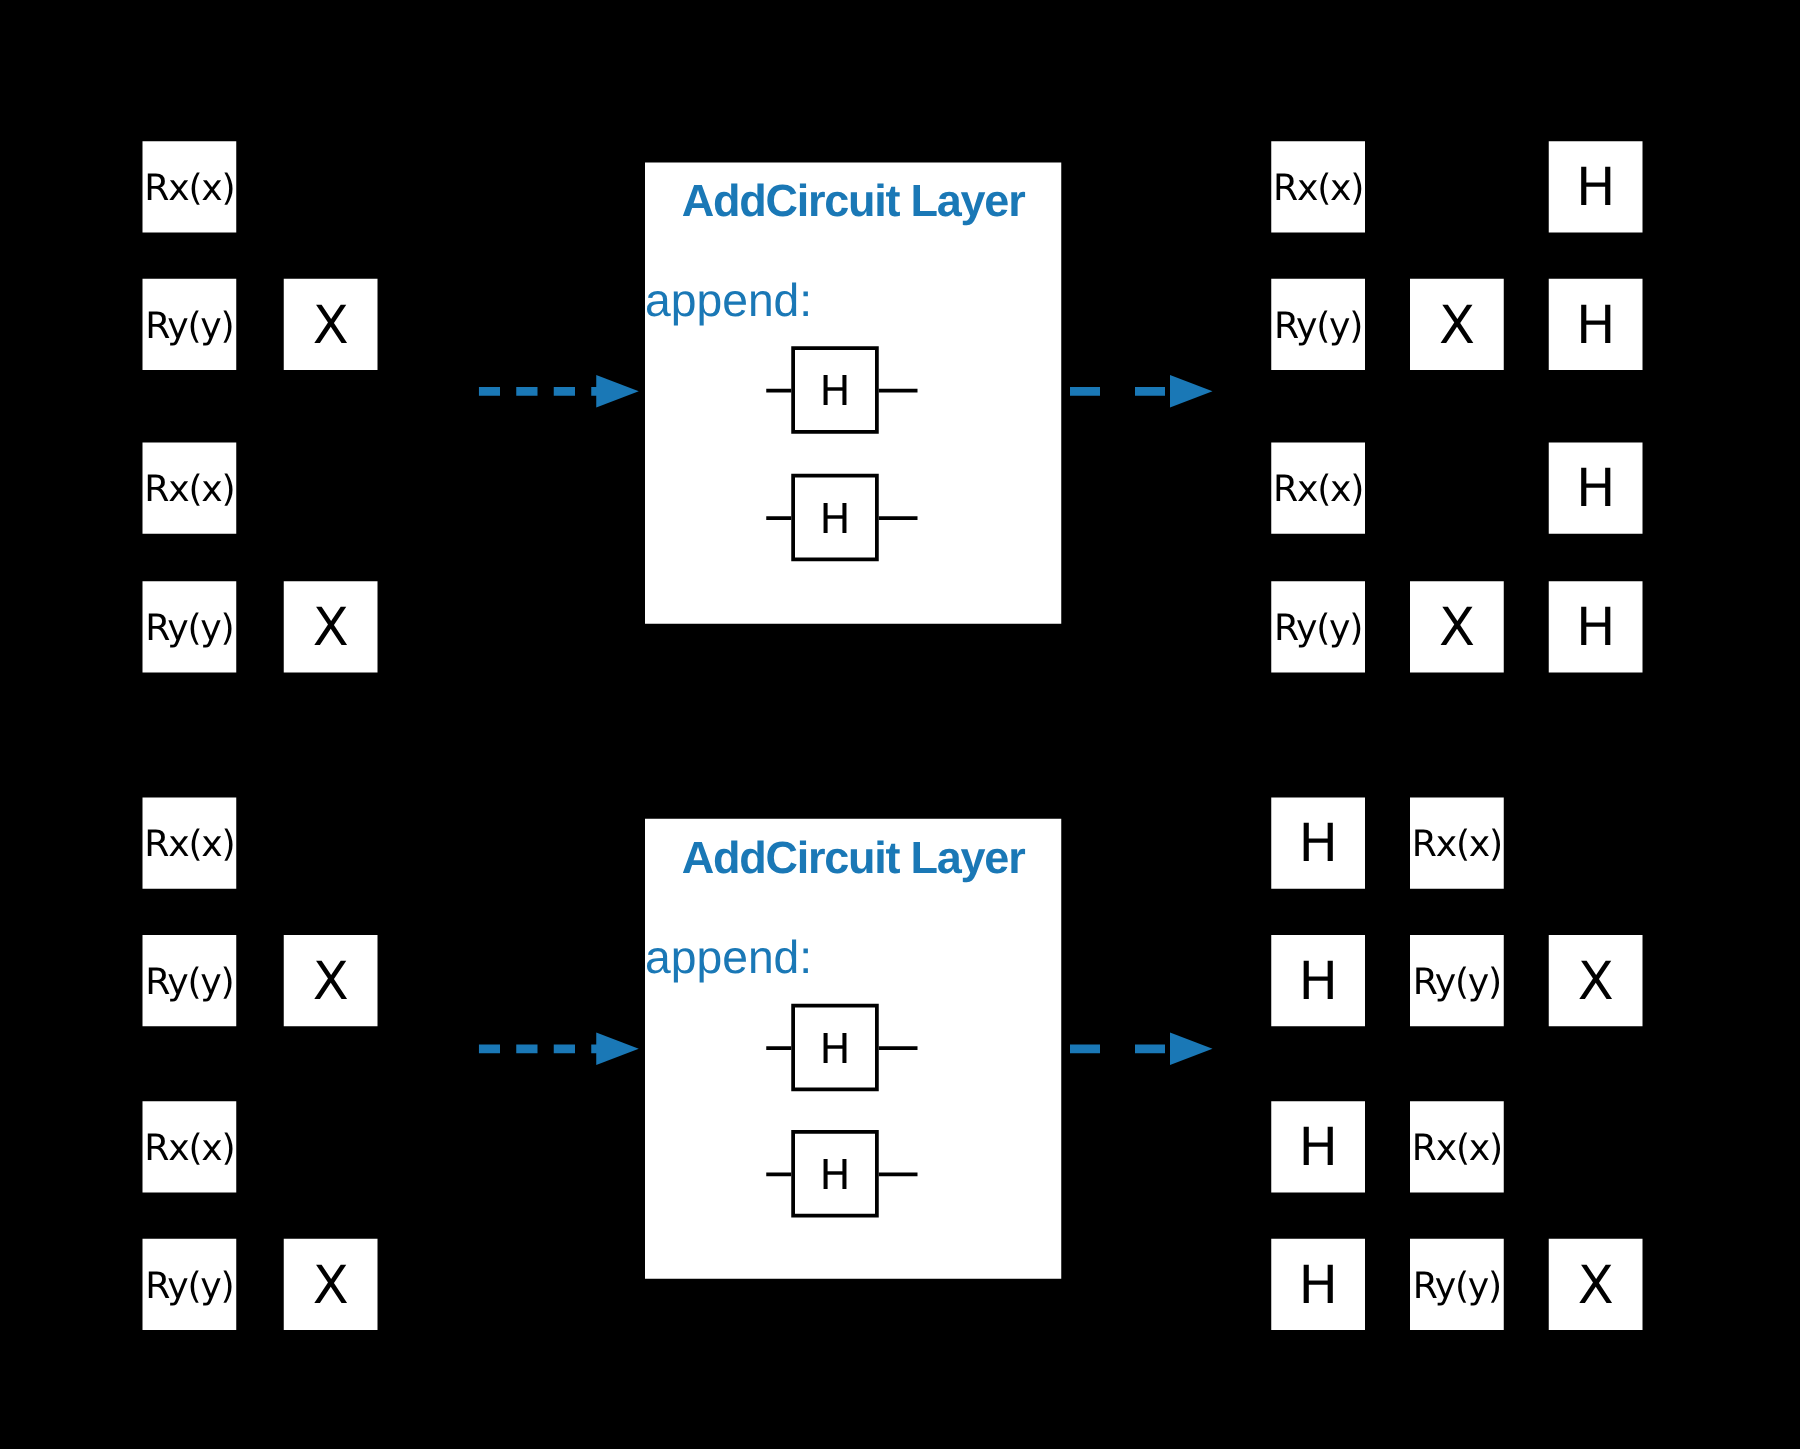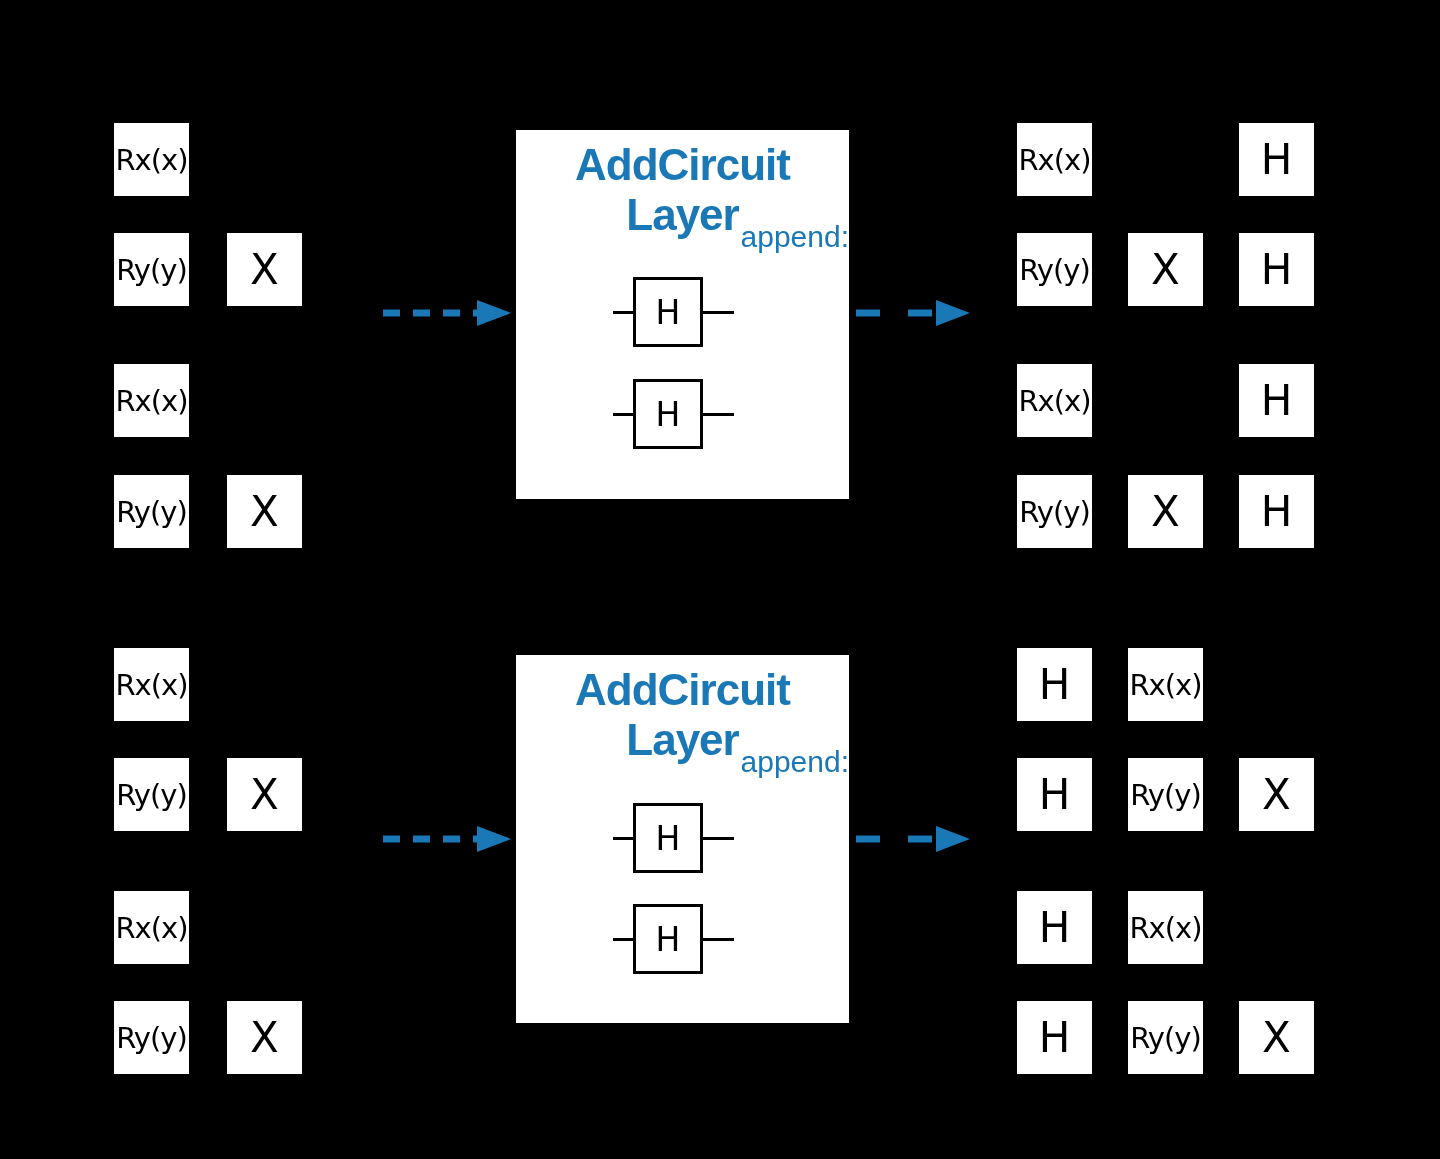--- a/index.html
+++ b/index.html
@@ -11,44 +11,43 @@
     overflow:hidden;
   }
   .gate{
     position:absolute;
     width:75px;height:73px;
     background:#fff;
     color:#000;
     display:flex;align-items:center;justify-content:center;
     font-size:29px;
     letter-spacing:-1px;
-    margin-top:10px;
   }
   .gate.lg{font-size:42px;letter-spacing:0;}
   .panel{
     position:absolute;
     width:333px;
     background:#fff;
   }
   .panel-title{
     position:absolute;
     left:0;top:10px;width:100%;
     text-align:center;
     font-family:"Liberation Sans",sans-serif;
     font-weight:bold;
-    font-size:44px;
+    font-size:36px;
     letter-spacing:-1px;
     color:#1a78b6;
   }
   .panel-mode{
     position:absolute;
     left:0;top:90px;width:100%;
-    text-align:right;
+    text-align:left;
     font-family:"Liberation Sans",sans-serif;
-    font-size:30px;
+    font-size:37px;
     color:#1a78b6;
   }
   .hwire{
     position:absolute;
     left:97px;width:121px;height:70px;
   }
   .hwire .wire{
     position:absolute;
     left:0;top:34px;width:121px;height:3px;
     background:#000;

